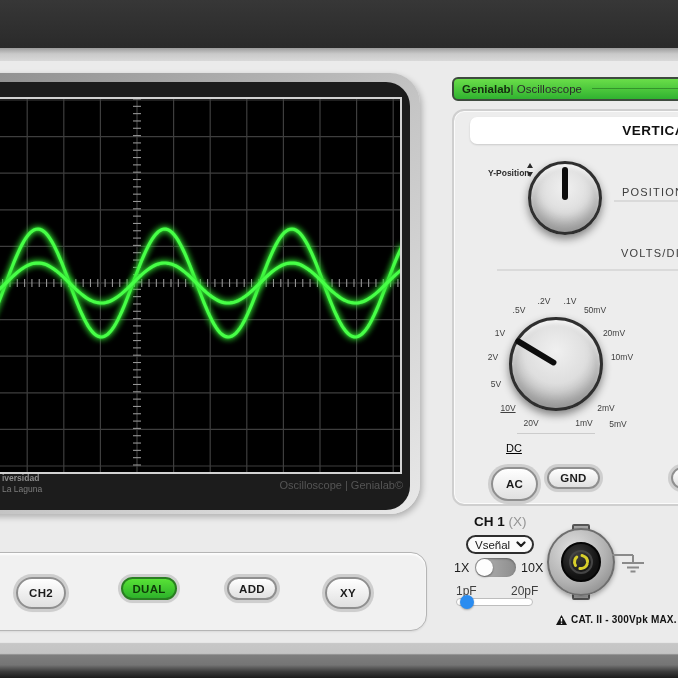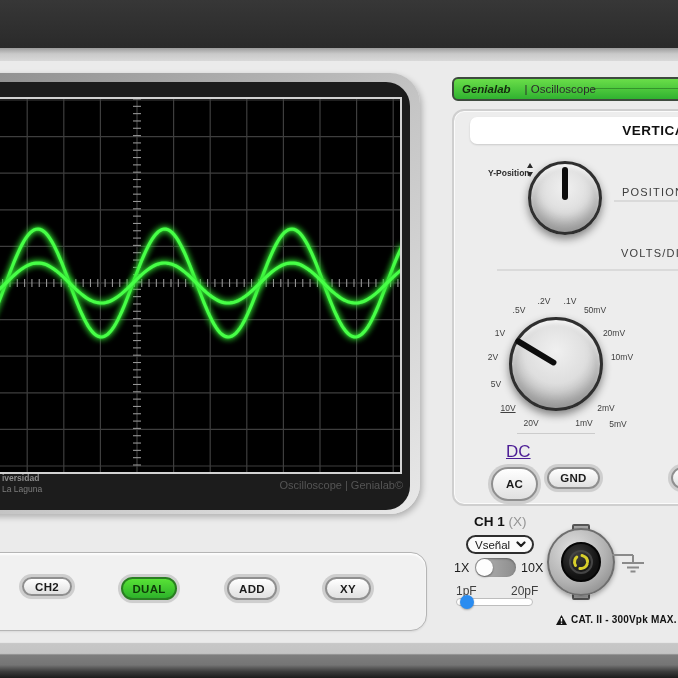--- a/index.html
+++ b/index.html
@@ -23,21 +23,21 @@
   .trace{fill:none;stroke-width:3.2px;stroke-linecap:round;
          filter:drop-shadow(0 0 3px rgba(47,220,47,.95)) drop-shadow(0 0 1px rgba(47,220,47,.9));}
   .brand-left{left:2px;top:473px;line-height:11px;color:#7c7c7c;font-size:8.5px;}
   .brand-left b{color:#8a8a8a;}
   .brand-right{right:275px;top:479px;font-size:11px;color:#555;}
 
   
   .chip{left:452px;top:77px;width:240px;height:24px;border-radius:6px;border:2px solid #3e4a3e;
         background:linear-gradient(#6ade49,#30b230);box-sizing:border-box;
         display:flex;align-items:center;padding-left:8px;font-size:11.5px;color:#2c2c2c;}
-  .chip b{color:#142c0e;margin-right:14px;font-style:italic;}
+  .chip b{color:#142c0e;margin-right:0;}
   .chip-line{left:592px;top:88px;width:86px;height:0;border-top:1.5px solid rgba(25,80,25,.45);}
 
   
   .card{left:452px;top:109px;width:246px;height:397px;border-radius:12px;background:#ededed;
         border:2px solid #cfcfcf;box-shadow:inset 0 0 0 1px #fbfbfb;box-sizing:border-box;}
   .vertical-bar{left:470px;top:117px;width:376px;height:27px;background:#fff;border-radius:7px;
         box-shadow:0 1px 2px rgba(0,0,0,.15);display:flex;align-items:center;justify-content:center;
         font-weight:bold;font-size:13.5px;letter-spacing:.5px;color:#101010;}
   .sec-label{font-size:11px;color:#3c3c3c;letter-spacing:1.2px;}
   .underline{height:0;border-top:2px solid #dadada;}
@@ -54,21 +54,21 @@
   .knob-pointer-rot{position:absolute;left:50%;top:50%;width:47px;height:6px;margin-top:-3px;
         background:#0c0c0c;border-radius:3px;transform-origin:0 50%;}
   .volts-label{position:absolute;font-size:8.5px;color:#3f3f3f;transform:translate(-50%,-50%);white-space:nowrap;text-align:right;}
 
   .pill{position:absolute;display:flex;align-items:center;justify-content:center;border-radius:999px;
         font-weight:bold;font-size:11.5px;letter-spacing:.3px;box-sizing:border-box;cursor:pointer;
         background:linear-gradient(#ffffff,#e0e0e0);border:2px solid #8f8f8f;color:#1b1b1b;
         box-shadow:0 0 0 3px #cecece,0 1px 3px rgba(0,0,0,.3);}
   .pill.active{background:linear-gradient(#58e236,#2db22a);border-color:#2a7d22;color:#0e3a08;}
 
-  .dc-label{font-size:17px;color:#4c1d95;text-decoration:underline;}
+  .dc-label{font-size:11px;color:#000000;text-decoration:underline;}
 
   
   .ch-title{font-size:13.5px;color:#111;}
   .ch-title b{font-weight:bold;}
   .ch-title .axis{color:#949494;font-weight:normal;}
   .select{left:466px;top:535px;width:68px;height:19px;border:2px solid #2e2e2e;border-radius:10px;
           background:#fbfbfb;box-sizing:border-box;display:flex;align-items:center;
           justify-content:space-between;padding:0 6px 0 7px;font-size:11.5px;color:#181818;cursor:pointer;}
   .tog-label{font-size:12.5px;color:#1c1c1c;}
   .toggle{left:475px;top:558px;width:41px;height:19px;border-radius:10px;cursor:pointer;
@@ -348,20 +348,20 @@
     <svg width="11" height="10" viewBox="0 0 11 10">
       <polygon points="5.5,0 11,10 0,10" fill="#141414"></polygon>
       <rect x="4.8" y="3" width="1.4" height="3.6" fill="#fff"></rect>
       <rect x="4.8" y="7.6" width="1.4" height="1.3" fill="#fff"></rect>
     </svg>
     <span>CAT. II - 300Vpk MAX.</span>
   </div>
 
   <div class="abs mode-card"></div>
   <div id="mode-buttons">
-      <div class="pill" style="left: 22px; top: 577px; width: 50px; height: 19px;">CH2</div>
+      <div class="pill" style="left: 16px; top: 577px; width: 50px; height: 32px;">CH2</div>
       <div class="pill active" style="left: 121px; top: 577px; width: 56px; height: 23px;">DUAL</div>
       <div class="pill" style="left: 227px; top: 577px; width: 50px; height: 23px;">ADD</div>
-      <div class="pill" style="left: 325px; top: 577px; width: 46px; height: 23px;">XY</div>
+      <div class="pill" style="left: 325px; top: 577px; width: 46px; height: 32px;">XY</div>
     </div>
 
   <div class="abs bottom-strips"></div>
 </div>
 
 </body></html>

